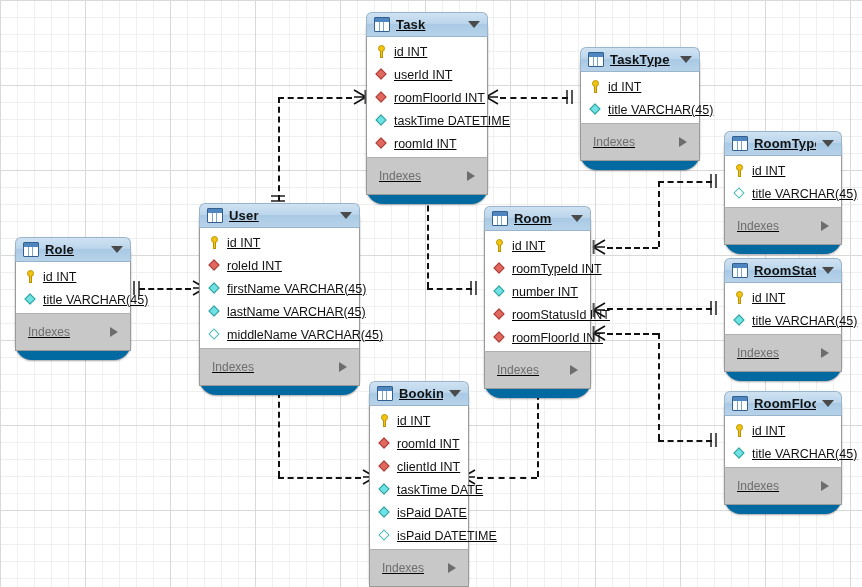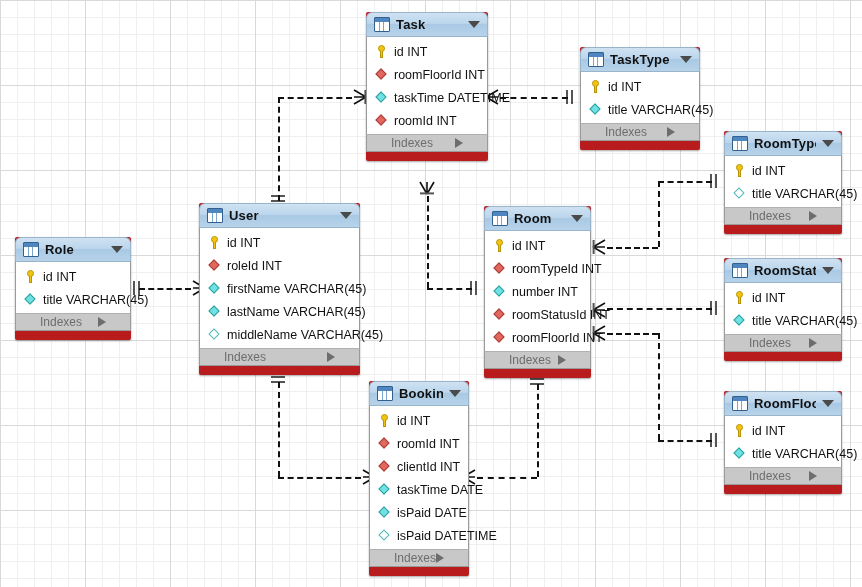--- a/index.html
+++ b/index.html
@@ -20,24 +20,24 @@
   .v-line{position:absolute;width:0;border-left:2px dashed #111;}
 
   
   .cf{position:absolute;width:16px;height:18px;}
   .cf svg{display:block;}
   
   .tick{position:absolute;}
   .tick i{position:absolute;background:#555;display:block;}
 
   
-  .tbl{position:absolute;border-radius:2px;
-       background:#b91c1c;
+  .tbl{position:absolute;border-radius:17px;
+       background:#0369a1;
        box-shadow:0 1px 2px rgba(0,0,0,.35);
-       padding-bottom:9px;}
+       padding-bottom:9px;text-decoration:underline;}
   .tbl-hd{height:24px;border-radius:6px 6px 0 0;
      background:linear-gradient(to bottom,#cfe2f2 0%,#bcd6ec 45%,#a9c9e4 50%,#b7d3ea 100%);
      border:1px solid #9ab4cb;border-bottom:none;
      display:flex;align-items:center;padding:0 7px;box-sizing:border-box;}
   .tbl-ico{width:14px;height:13px;flex:0 0 14px;margin-right:6px;
      border:1px solid #33618f;background:#ffffff;border-radius:1px;position:relative;overflow:hidden;}
   .tbl-ico::before{content:"";position:absolute;left:0;right:0;top:0;height:4px;background:#4f86c0;}
   .tbl-ico::after{content:"";position:absolute;top:4px;bottom:0;left:4px;width:1px;background:#7ba6d0;
      box-shadow:4px 0 0 0 #7ba6d0;}
   .tbl-name{flex:1;font-size:13px;font-weight:bold;color:#111;letter-spacing:.2px;
@@ -60,21 +60,21 @@
      border:1px solid #b99406;border-top:none;box-sizing:border-box;}
   
   .ic-dia{width:13px;height:13px;position:relative;}
   .ic-dia::before{content:"";position:absolute;left:1.5px;top:1.5px;width:8px;height:8px;
      transform:rotate(45deg);box-sizing:border-box;}
   .ic-dia.red::before{background:#e2685f;border:1px solid #a63c34;}
   .ic-dia.cyan::before{background:#6fe3e3;border:1px solid #2f9d9d;}
   .ic-dia.hollow::before{background:#ffffff;border:1px solid #4fb9b9;}
 
   .tbl-ft{background:#c8c8c8;border:1px solid #9a9a9a;border-top:1px solid #b0b0b0;
-     height:18px;display:flex;align-items:center;padding:0 24px;box-sizing:border-box;}
+     height:38px;display:flex;align-items:center;padding:0 12px;box-sizing:border-box;}
   .ft-label{flex:1;font-size:12px;color:#6d6d6d;}
   .ft-arrow{width:0;height:0;border-top:5px solid transparent;border-bottom:5px solid transparent;
      border-left:8px solid #6d6d6d;}
 </style>
 </head>
 <body>
 
 <div id="canvas">
   <div id="connectors">
       <div class="tick" style="left: 271px; top: 195px; width: 14px; height: 9px;">
@@ -192,20 +192,24 @@
           <span class="tbl-name">Task</span>
           <span class="tbl-caret"></span>
         </div>
         <div class="tbl-body">
           <div class="col">
             <span class="col-ico"><span class="ic-key"></span></span>
             <span class="col-label">id INT</span>
           </div>
           <div class="col">
             <span class="col-ico"><span class="ic-dia red"></span></span>
+            <span class="col-label">userId INT</span>
+          </div>
+          <div class="col">
+            <span class="col-ico"><span class="ic-dia red"></span></span>
             <span class="col-label">roomFloorId INT</span>
           </div>
           <div class="col">
             <span class="col-ico"><span class="ic-dia cyan"></span></span>
             <span class="col-label">taskTime DATETIME</span>
           </div>
           <div class="col">
             <span class="col-ico"><span class="ic-dia red"></span></span>
             <span class="col-label">roomId INT</span>
           </div>

